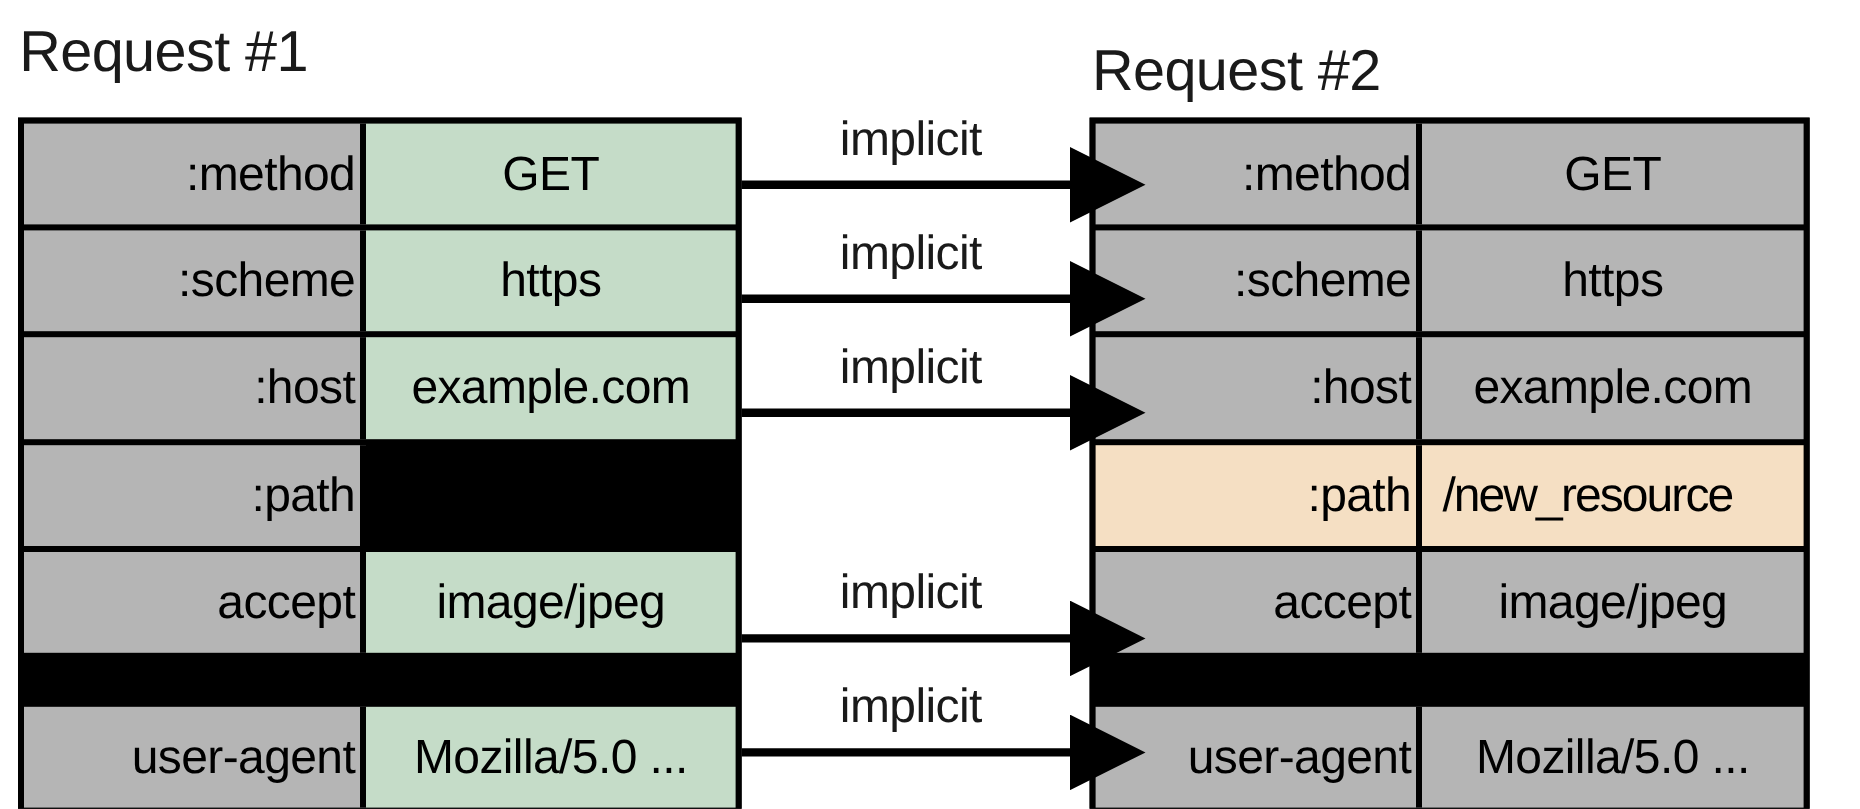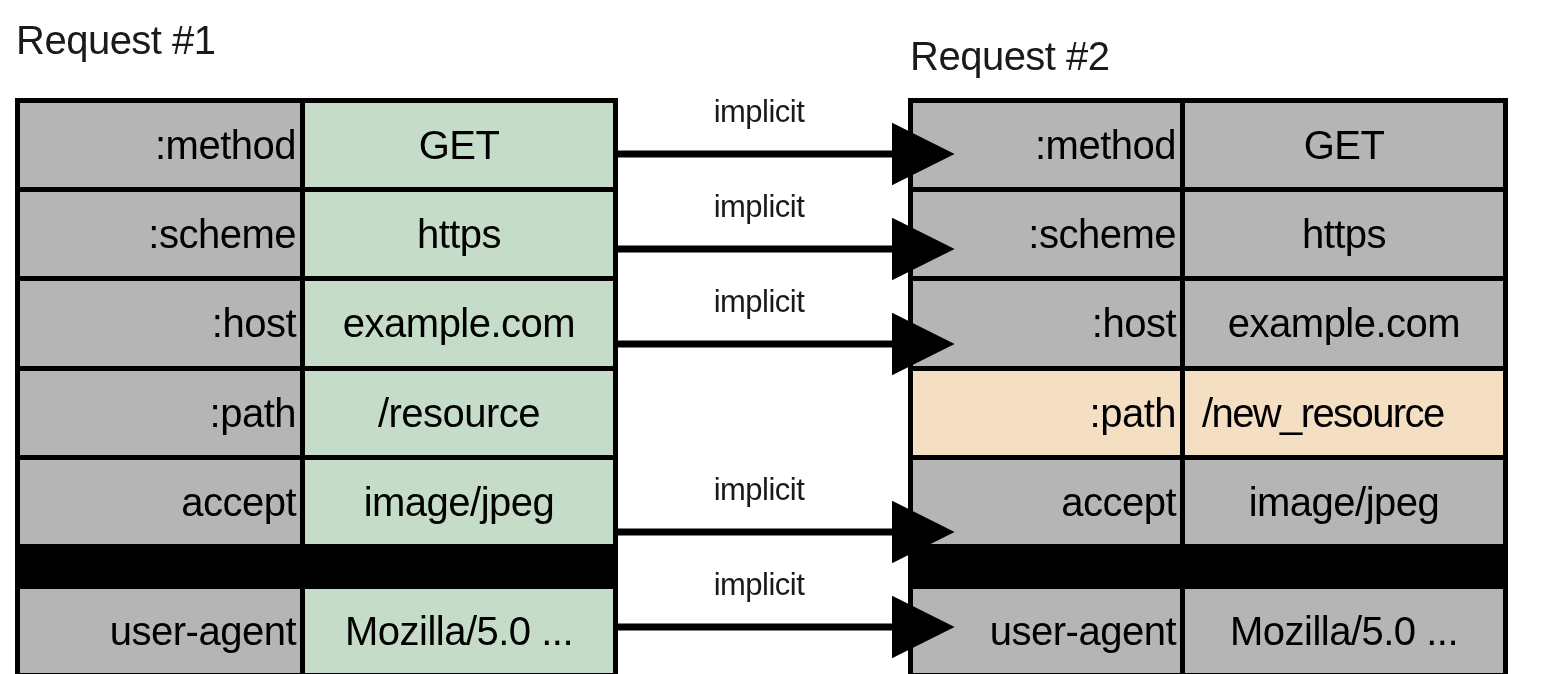--- a/index.html
+++ b/index.html
@@ -17,21 +17,21 @@
 
   #stage {
     position: relative;
     width: 1550px;
     height: 674px;
   }
 
   
   .panel-title {
     position: absolute;
-    font-size: 40px;
+    font-size: 48px;
     line-height: 1;
     letter-spacing: -0.5px;
     color: #1a1a1a;
     white-space: nowrap;
     font-family: "Liberation Sans", sans-serif;
   }
   #title-left  { left: 16px;  top: 20px; }
   #title-right { left: 910px; top: 20px; margin-top: 16px; }
 
   
@@ -97,21 +97,21 @@
 
   
   #arrow-layer {
     position: absolute;
     left: 0; top: 0;
     width: 1550px; height: 674px;
     pointer-events: none;
   }
   .arrow-label {
     position: absolute;
-    font-size: 31px;
+    font-size: 40px;
     line-height: 1;
     letter-spacing: -0.5px;
     color: #1a1a1a;
     white-space: nowrap;
     text-align: center;
     font-family: "Liberation Sans", sans-serif;
   }
 </style>
 </head>
 <body>
@@ -134,21 +134,20 @@
       <div class="cell cell-value tint-green">https</div>
     </div>
 
     <div class="req-row">
       <div class="cell cell-name">:host</div>
       <div class="cell cell-value tint-green">example.com</div>
     </div>
 
     <div class="req-row">
       <div class="cell cell-name">:path</div>
-      <div class="cell cell-value tint-green">/resource</div>
     </div>
 
     <div class="req-row">
       <div class="cell cell-name">accept</div>
       <div class="cell cell-value tint-green">image/jpeg</div>
     </div>
 
     <div class="req-row">
       <div class="cell cell-name">user-agent</div>
       <div class="cell cell-value tint-green">Mozilla/5.0 ...</div>

